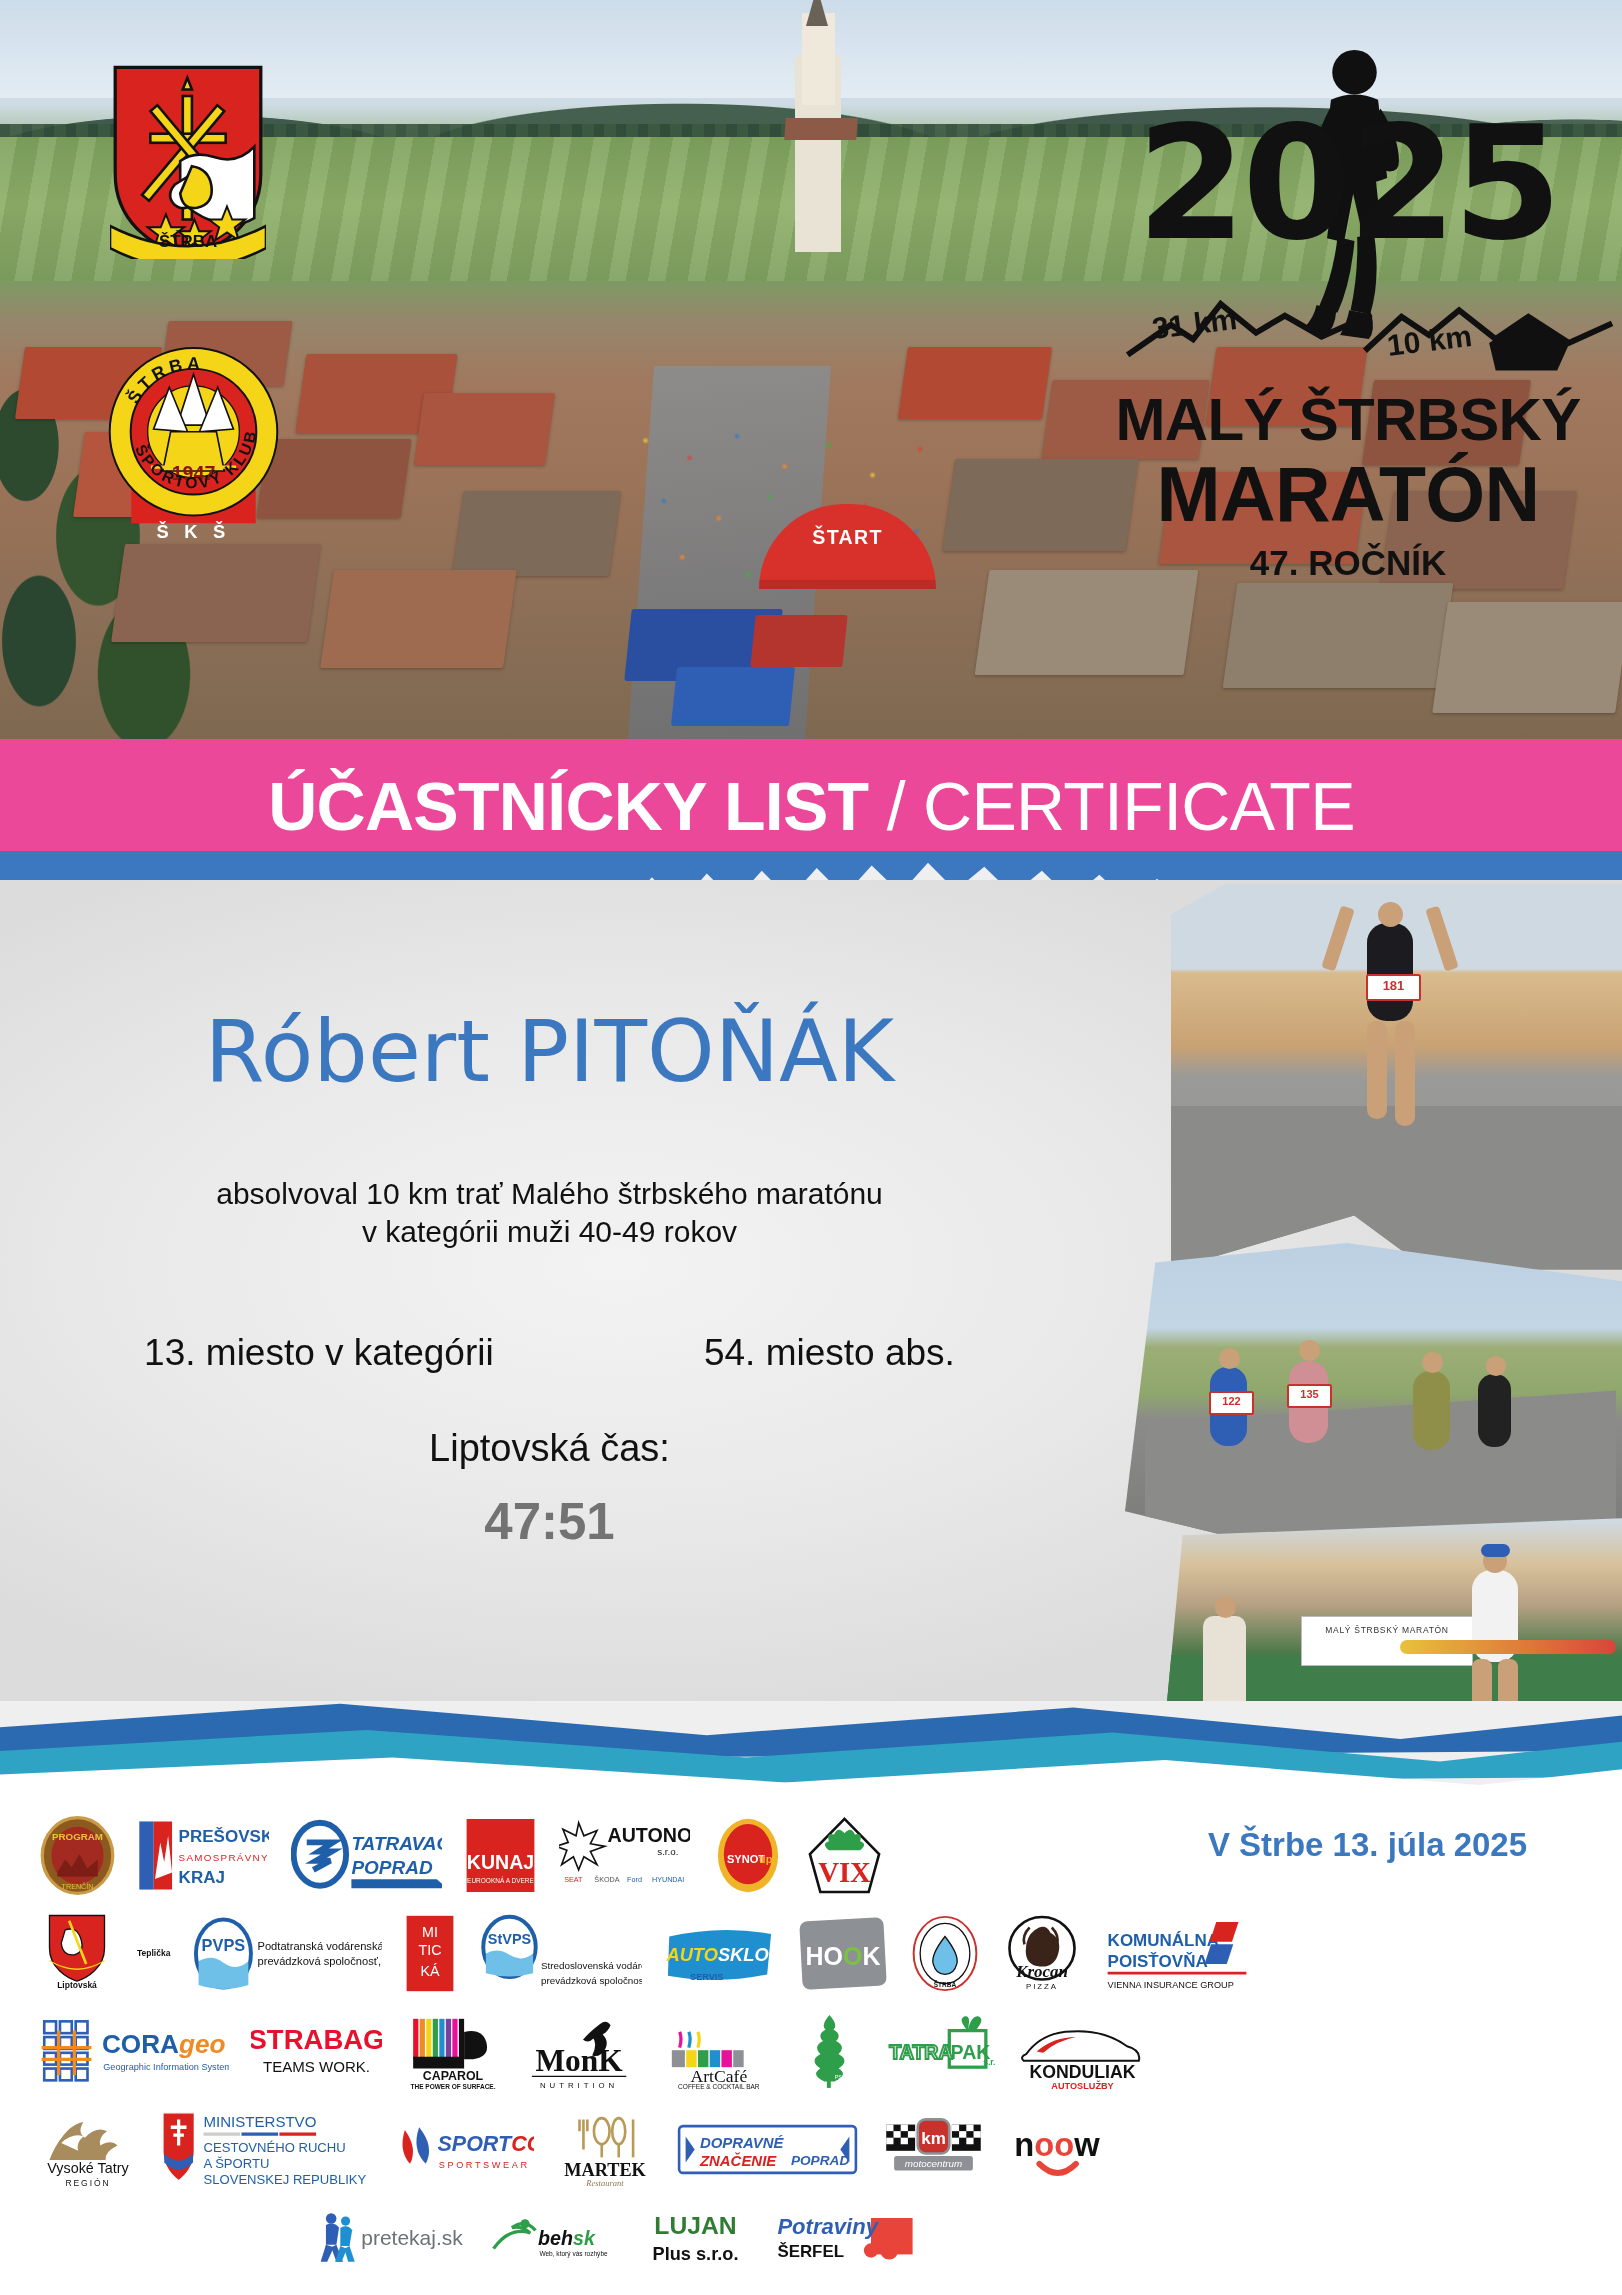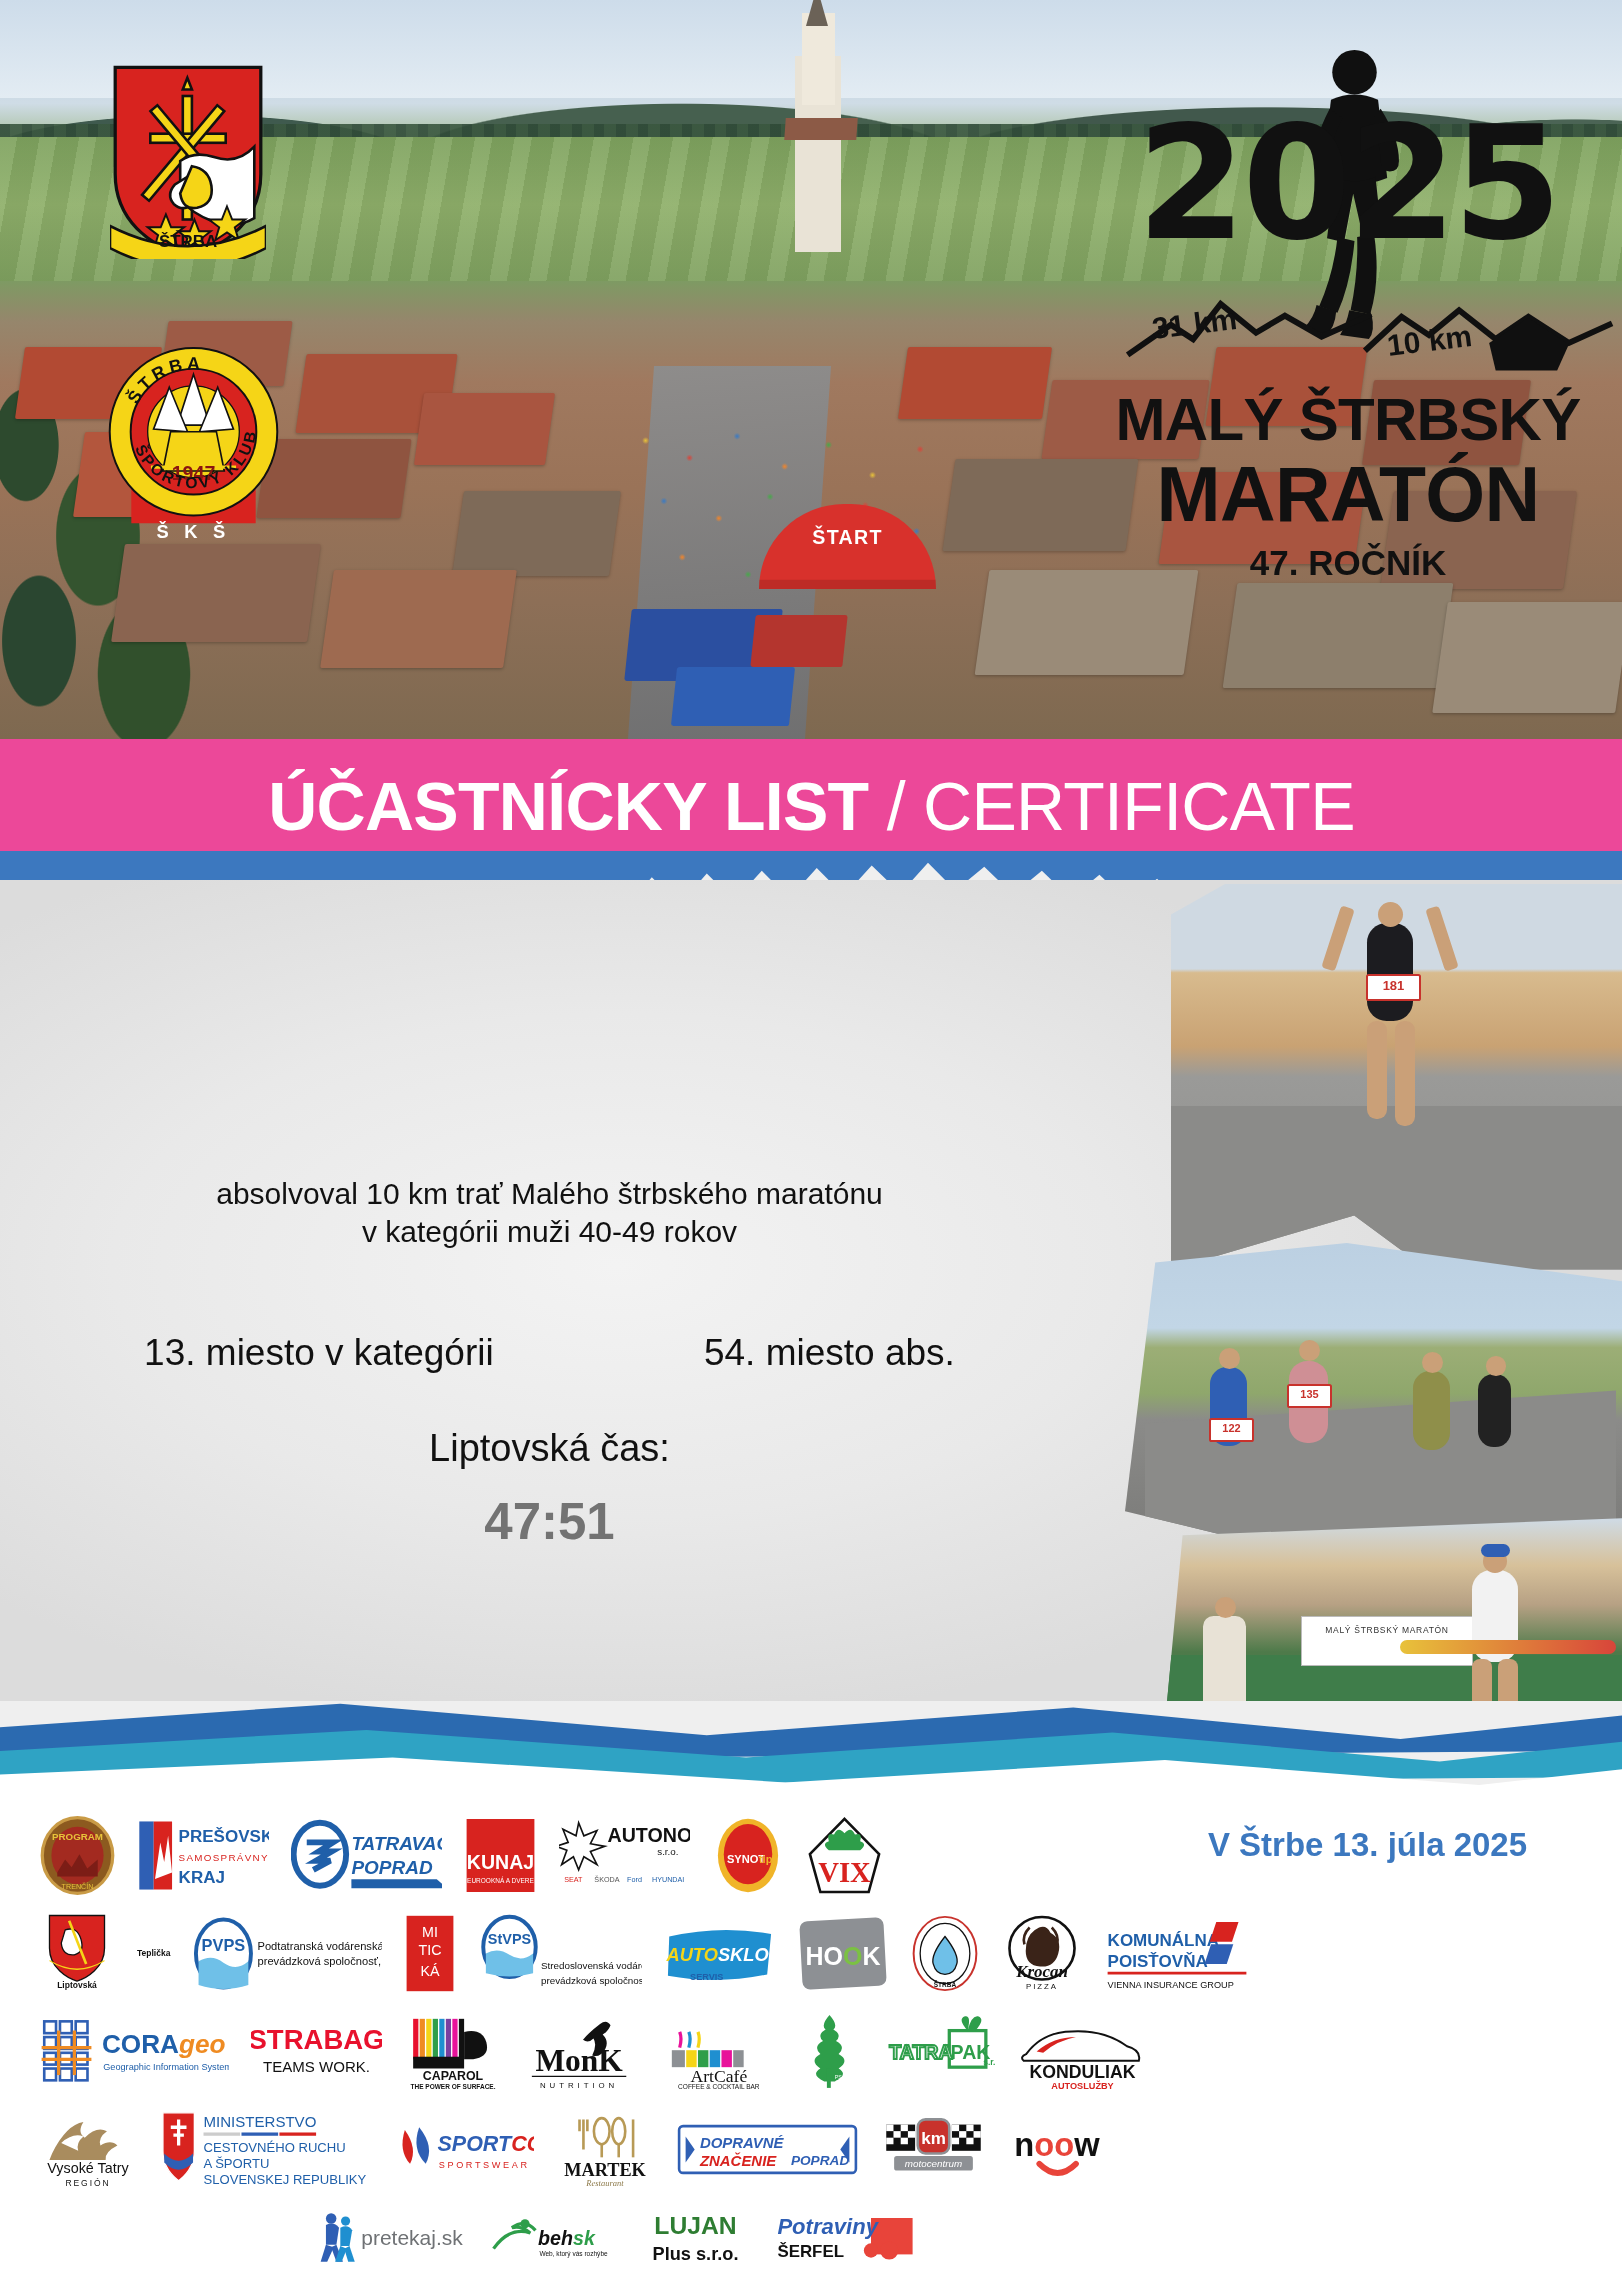--- a/index.html
+++ b/index.html
@@ -290,20 +290,21 @@
       <span class="thin">CERTIFICATE</span>
     </h1>
   </div>
   <svg class="band-torn" viewBox="0 0 2480 120" preserveAspectRatio="none">
     <rect x="0" y="0" width="2480" height="120" fill="#3c78bf"></rect>
     <path d="M0 64 L40 92 L78 54 L116 96 L158 60 L196 104 L238 62 L280 100 L320 58 L362 102 L404 70 L444 108 L486 66 L528 104 L570 72 L612 110 L654 74 L696 106 L740 66 L782 100 L824 58 L868 96 L910 52 L952 90 L996 40 L1038 82 L1080 34 L1122 76 L1164 30 L1206 72 L1248 26 L1290 68 L1332 22 L1376 64 L1418 18 L1460 60 L1504 24 L1548 66 L1592 30 L1636 72 L1680 36 L1724 78 L1768 42 L1812 84 L1856 48 L1900 90 L1944 54 L1988 96 L2032 58 L2076 100 L2120 62 L2164 104 L2208 66 L2252 106 L2296 70 L2340 108 L2384 72 L2428 110 L2480 76 L2480 120 L0 120 Z" fill="#efefef"></path>
   </svg>
 
   <div class="body-bg"></div>
 
+  <div class="cert-name">Róbert PITOŇÁK</div>
   <div class="cert-desc">
     <div>absolvoval 10 km trať Malého štrbského maratónu</div>
     <div>v kategórii muži 40-49 rokov</div>
   </div>
   <div class="place-row">
     <div>13. miesto v kategórii</div>
     <div>54. miesto abs.</div>
   </div>
   <div class="time-label">Liptovská čas:</div>
   <div class="time-value">47:51</div>
@@ -317,21 +318,21 @@
       <div class="runner-f" style="left:224px;top:137px;width:19.6px;height:105px;background:#caa078;border-radius:9.2px;"></div>
       <div class="runner-f" style="left:160px;top:22px;width:14.4px;height:65px;background:#caa078;transform:rotate(18deg);"></div>
       <div class="runner-f" style="left:264px;top:22px;width:14.4px;height:65px;background:#caa078;transform:rotate(-18deg);"></div>
       <div class="bib" style="left:195px;top:90px;width:51px;height:23.6px;">181</div>
     </div>
 
     <div class="ph ph2">
       <div class="road" style="left:19.6px;top:164px;width:471px;height:131px;transform:skewY(-4deg);"></div>
       <div class="runner-f" style="left:85px;top:124px;width:37px;height:79px;border-radius:17px;background:#2f5fb4;"></div>
       <div class="runner-f" style="left:94px;top:105px;width:21px;height:21px;border-radius:50%;background:#caa078;"></div>
-      <div class="bib" style="left:84px;top:148px;width:41px;height:19.6px;font-size:11px;line-height:1.6;margin-top:27px;">122</div>
+      <div class="bib" style="left:84px;top:148px;width:41px;height:19.6px;font-size:11px;line-height:1.6;">122</div>
       <div class="runner-f" style="left:164px;top:118px;width:39px;height:82px;border-radius:18.3px;background:#cf8f95;"></div>
       <div class="runner-f" style="left:174px;top:97px;width:21px;height:21px;border-radius:50%;background:#caa078;"></div>
       <div class="bib" style="left:162px;top:141px;width:41px;height:19.6px;font-size:11px;line-height:1.6;">135</div>
       <div class="runner-f" style="left:288px;top:128px;width:37px;height:79px;border-radius:17px;background:#8f8f4a;"></div>
       <div class="runner-f" style="left:297px;top:109px;width:21px;height:21px;border-radius:50%;background:#caa078;"></div>
       <div class="runner-f" style="left:353px;top:131px;width:33px;height:73px;border-radius:15.7px;background:#222;"></div>
       <div class="runner-f" style="left:361px;top:113px;width:19.6px;height:19.6px;border-radius:50%;background:#caa078;"></div>
     </div>
 
     <div class="ph ph3">

